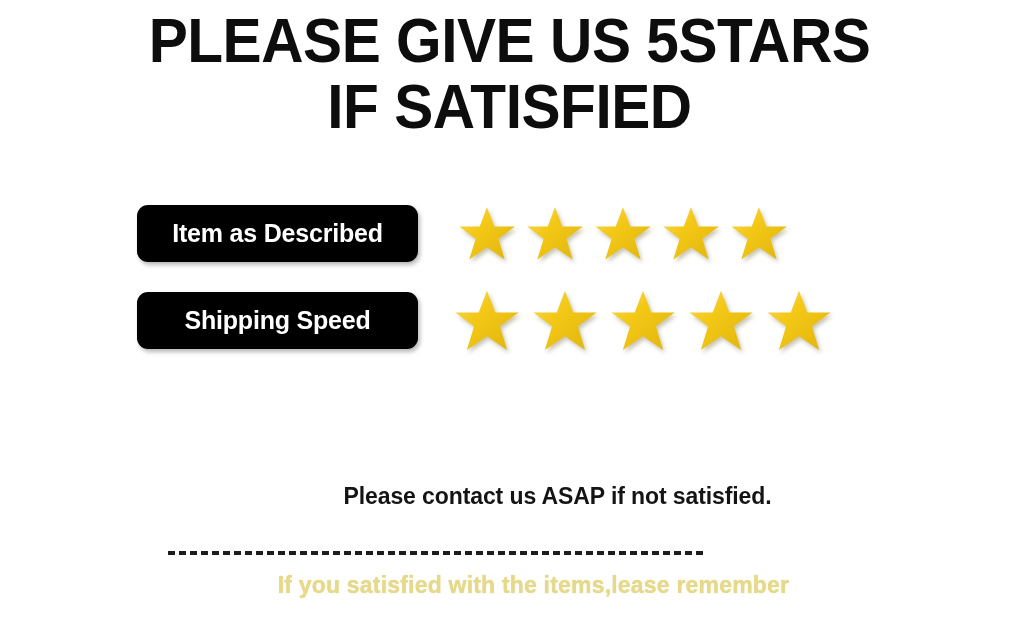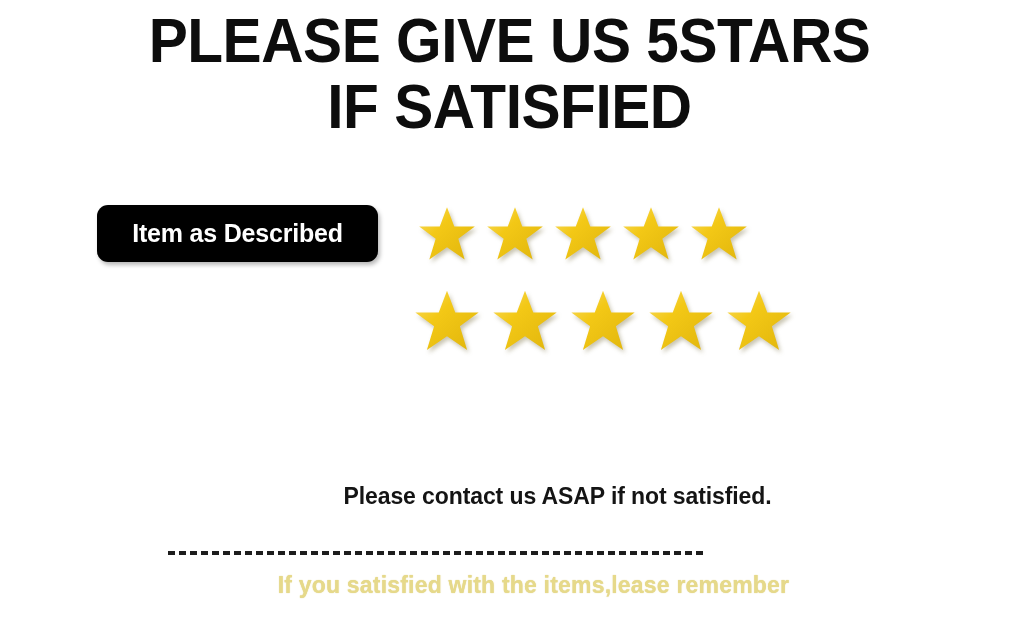--- a/index.html
+++ b/index.html
@@ -54,20 +54,21 @@
     left: 0;
     top: 205px;
     width: 1019px;
   }
   .rating-row {
     position: relative;
     height: 57px;
     margin-bottom: 30px;
     display: flex;
     align-items: center;
+    margin-left: 40px;
   }
   .pill {
     position: absolute;
     left: 97px;
     top: 0;
     width: 281px;
     height: 57px;
     background: #000000;
     border-radius: 11px;
     box-shadow: 2px 3px 4px rgba(0,0,0,0.28);
@@ -200,20 +201,23 @@
           <polygon fill="url(#g11)" points="50,2 62.5,35 98,35 69.5,56 80.5,92 50,71 19.5,92 30.5,56 2,35 37.5,35"></polygon>
         </svg>
         <svg class="star" viewBox="0 0 100 96" xmlns="http://www.w3.org/2000/svg">
           <polygon fill="url(#g11)" points="50,2 62.5,35 98,35 69.5,56 80.5,92 50,71 19.5,92 30.5,56 2,35 37.5,35"></polygon>
         </svg>
       </div>
     </div>
 
 
     <div class="rating-row row-3">
+      <div class="pill">
+        <span class="pill-label">Shipping Speed</span>
+      </div>
       <div class="stars">
         <svg class="star" viewBox="0 0 100 96" xmlns="http://www.w3.org/2000/svg">
           <polygon fill="url(#g11)" points="50,2 62.5,35 98,35 69.5,56 80.5,92 50,71 19.5,92 30.5,56 2,35 37.5,35"></polygon>
         </svg>
         <svg class="star" viewBox="0 0 100 96" xmlns="http://www.w3.org/2000/svg">
           <polygon fill="url(#g11)" points="50,2 62.5,35 98,35 69.5,56 80.5,92 50,71 19.5,92 30.5,56 2,35 37.5,35"></polygon>
         </svg>
         <svg class="star" viewBox="0 0 100 96" xmlns="http://www.w3.org/2000/svg">
           <polygon fill="url(#g11)" points="50,2 62.5,35 98,35 69.5,56 80.5,92 50,71 19.5,92 30.5,56 2,35 37.5,35"></polygon>
         </svg>

